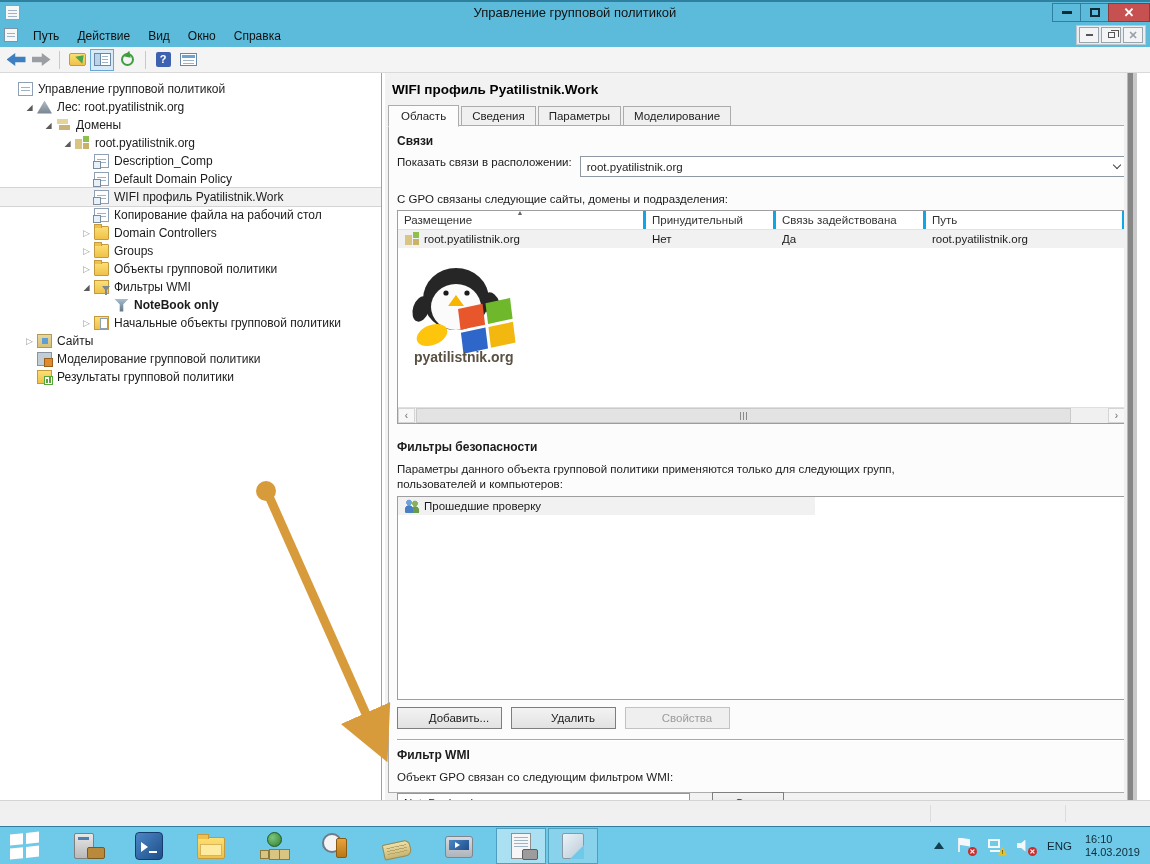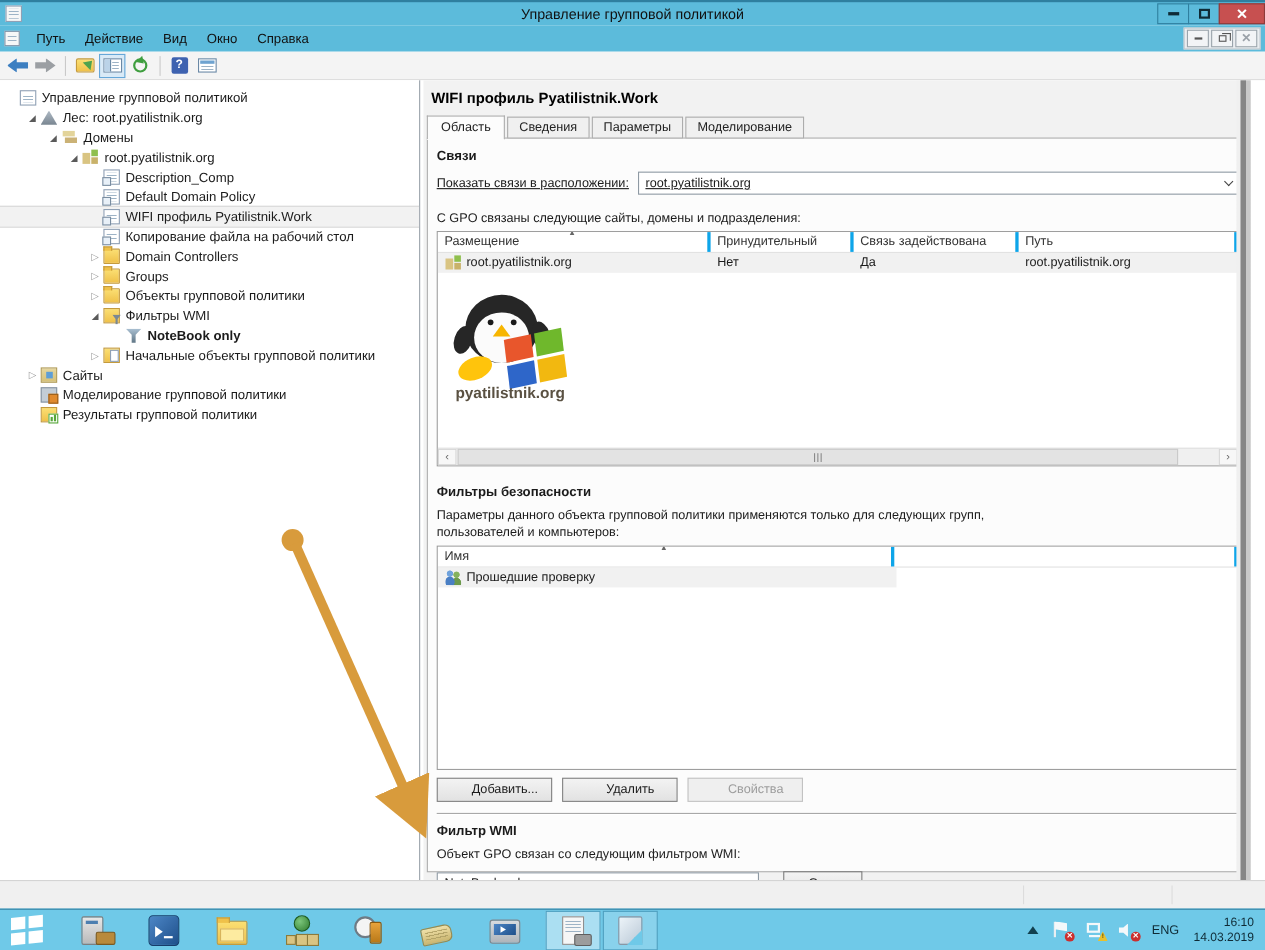--- a/index.html
+++ b/index.html
@@ -88,21 +88,21 @@
 
   
   .details{position:absolute;left:385px;right:13px;top:0;bottom:0;background:#F2F2F2;}
   .edge{position:absolute;right:0;top:0;bottom:0;width:13px;background:linear-gradient(90deg,#F0F0F0 0 3px,#B9B9B9 3px 4px,#868686 4px 9px,#C9C9C9 9px);}
   .details-title{margin:9px 6px 3px 7px;font-weight:bold;font-size:13.5px;color:#000;}
   .tabs{position:absolute;left:3px;top:30px;height:22px;z-index:3;display:flex;align-items:flex-end;}
   .tab{font-size:11.5px;color:#222;background:#F0F0F0;border:1px solid #ACACAC;padding:3px 10px 3px;margin-right:2px;position:relative;top:1px;}
   .tab.active{background:#FCFCFC;border-bottom:1px solid #FCFCFC;padding:4px 12px 4px;top:2px;z-index:4;}
   .tabpage{position:absolute;left:3px;right:2px;top:52px;bottom:7px;background:#FCFCFC;border:1px solid #ACACAC;padding:6px 8px;font-size:11.5px;color:#1b1b1b;}
   .sechead{font-weight:bold;font-size:12px;margin:2px 0 8px;}
-  .formrow{display:flex;align-items:center;margin:6px 0 16px;text-decoration:underline;}
+  .formrow{display:flex;align-items:flex-start;margin:6px 0 16px;}
   .formlabel{margin-right:8px;}
   .combo{height:21px;border:1px solid #8E99A3;background:#fff;display:flex;align-items:center;position:relative;}
   .combo .val{padding:0 6px;font-size:11.5px;}
   .combo .arr{position:absolute;right:0;top:0;bottom:0;width:17px;display:flex;align-items:center;justify-content:center;}
   .chev{width:6px;height:6px;border-right:1.6px solid #444;border-bottom:1.6px solid #444;transform:rotate(45deg);margin-top:-3px;}
   .grow{flex:1;}
   .caption{margin:12px 0 5px;}
 
   .dtable{border:1px solid #9E9E9E;background:#fff;position:relative;overflow:hidden;}
   .links-table{height:214px;}
@@ -174,21 +174,21 @@
   .caret{width:0;height:0;border:5px solid transparent;border-bottom:7px solid #12404F;margin-top:-5px;}
   .trayico{width:17px;height:16px;position:relative;}
   .flag-shape{position:absolute;left:2px;top:0;width:11px;height:9px;background:#F4F8FA;clip-path:polygon(0 0,100% 20%,100% 100%,0 80%);}
   .flag-pole{position:absolute;left:1px;top:0;width:2px;height:14px;background:#E8EEF2;}
   .badge{position:absolute;right:-3px;bottom:-2px;width:9px;height:9px;border-radius:50%;background:#CC2E2E;color:#fff;font-size:7px;line-height:9px;text-align:center;font-weight:bold;}
   .badge.warn{background:#E8C02E;color:#5A4A00;border-radius:1px;clip-path:polygon(50% 0,100% 100%,0 100%);font-size:6px;line-height:11px;}
   .net-shape{position:absolute;left:1px;top:1px;width:12px;height:9px;border:2px solid #F4F8FA;}
   .net-base{position:absolute;left:3px;top:12px;width:10px;height:2px;background:#F4F8FA;}
   .vol-shape{position:absolute;left:0;top:2px;width:12px;height:12px;background:#F4F8FA;clip-path:polygon(0 30%,35% 30%,70% 0,70% 100%,35% 70%,0 70%);}
   .lang{color:#0F2B36;font-size:11.5px;}
-  .clock{color:#0F2B36;font-size:11px;text-align:right;line-height:13px;}
+  .clock{color:#0F2B36;font-size:11px;text-align:left;line-height:13px;}
 
   
   .anno{position:absolute;left:0;top:0;width:1150px;height:864px;pointer-events:none;z-index:40;}
 </style>
 </head>
 <body>
 
 <div class="screen">
 
   <div class="titlebar">
@@ -413,24 +413,20 @@
               </span>
             <span class="strack"></span>
             <span class="sarr r">›</span>
           </div>
         </div>
 
         <div class="sechead" style="margin-top:16px;">Фильтры безопасности</div>
         <div class="desc">Параметры данного объекта групповой политики применяются только для следующих групп, пользователей и компьютеров:</div>
 
         <div class="dtable sec-table">
-          <div class="thead">
-              <div class="hc" style="width: 415px;">Имя<span class="sort">▲</span></div>
-              <div class="hc" style="flex: 1 1 0%;"></div>
-            </div>
           <div>
               <div class="drow">
                 <div class="dc" style="flex: 1 1 0%;">
                   <span class="ticon ticon-users"></span>
                   <span>Прошедшие проверку</span>
                 </div>
               </div>
             </div>
         </div>
 

